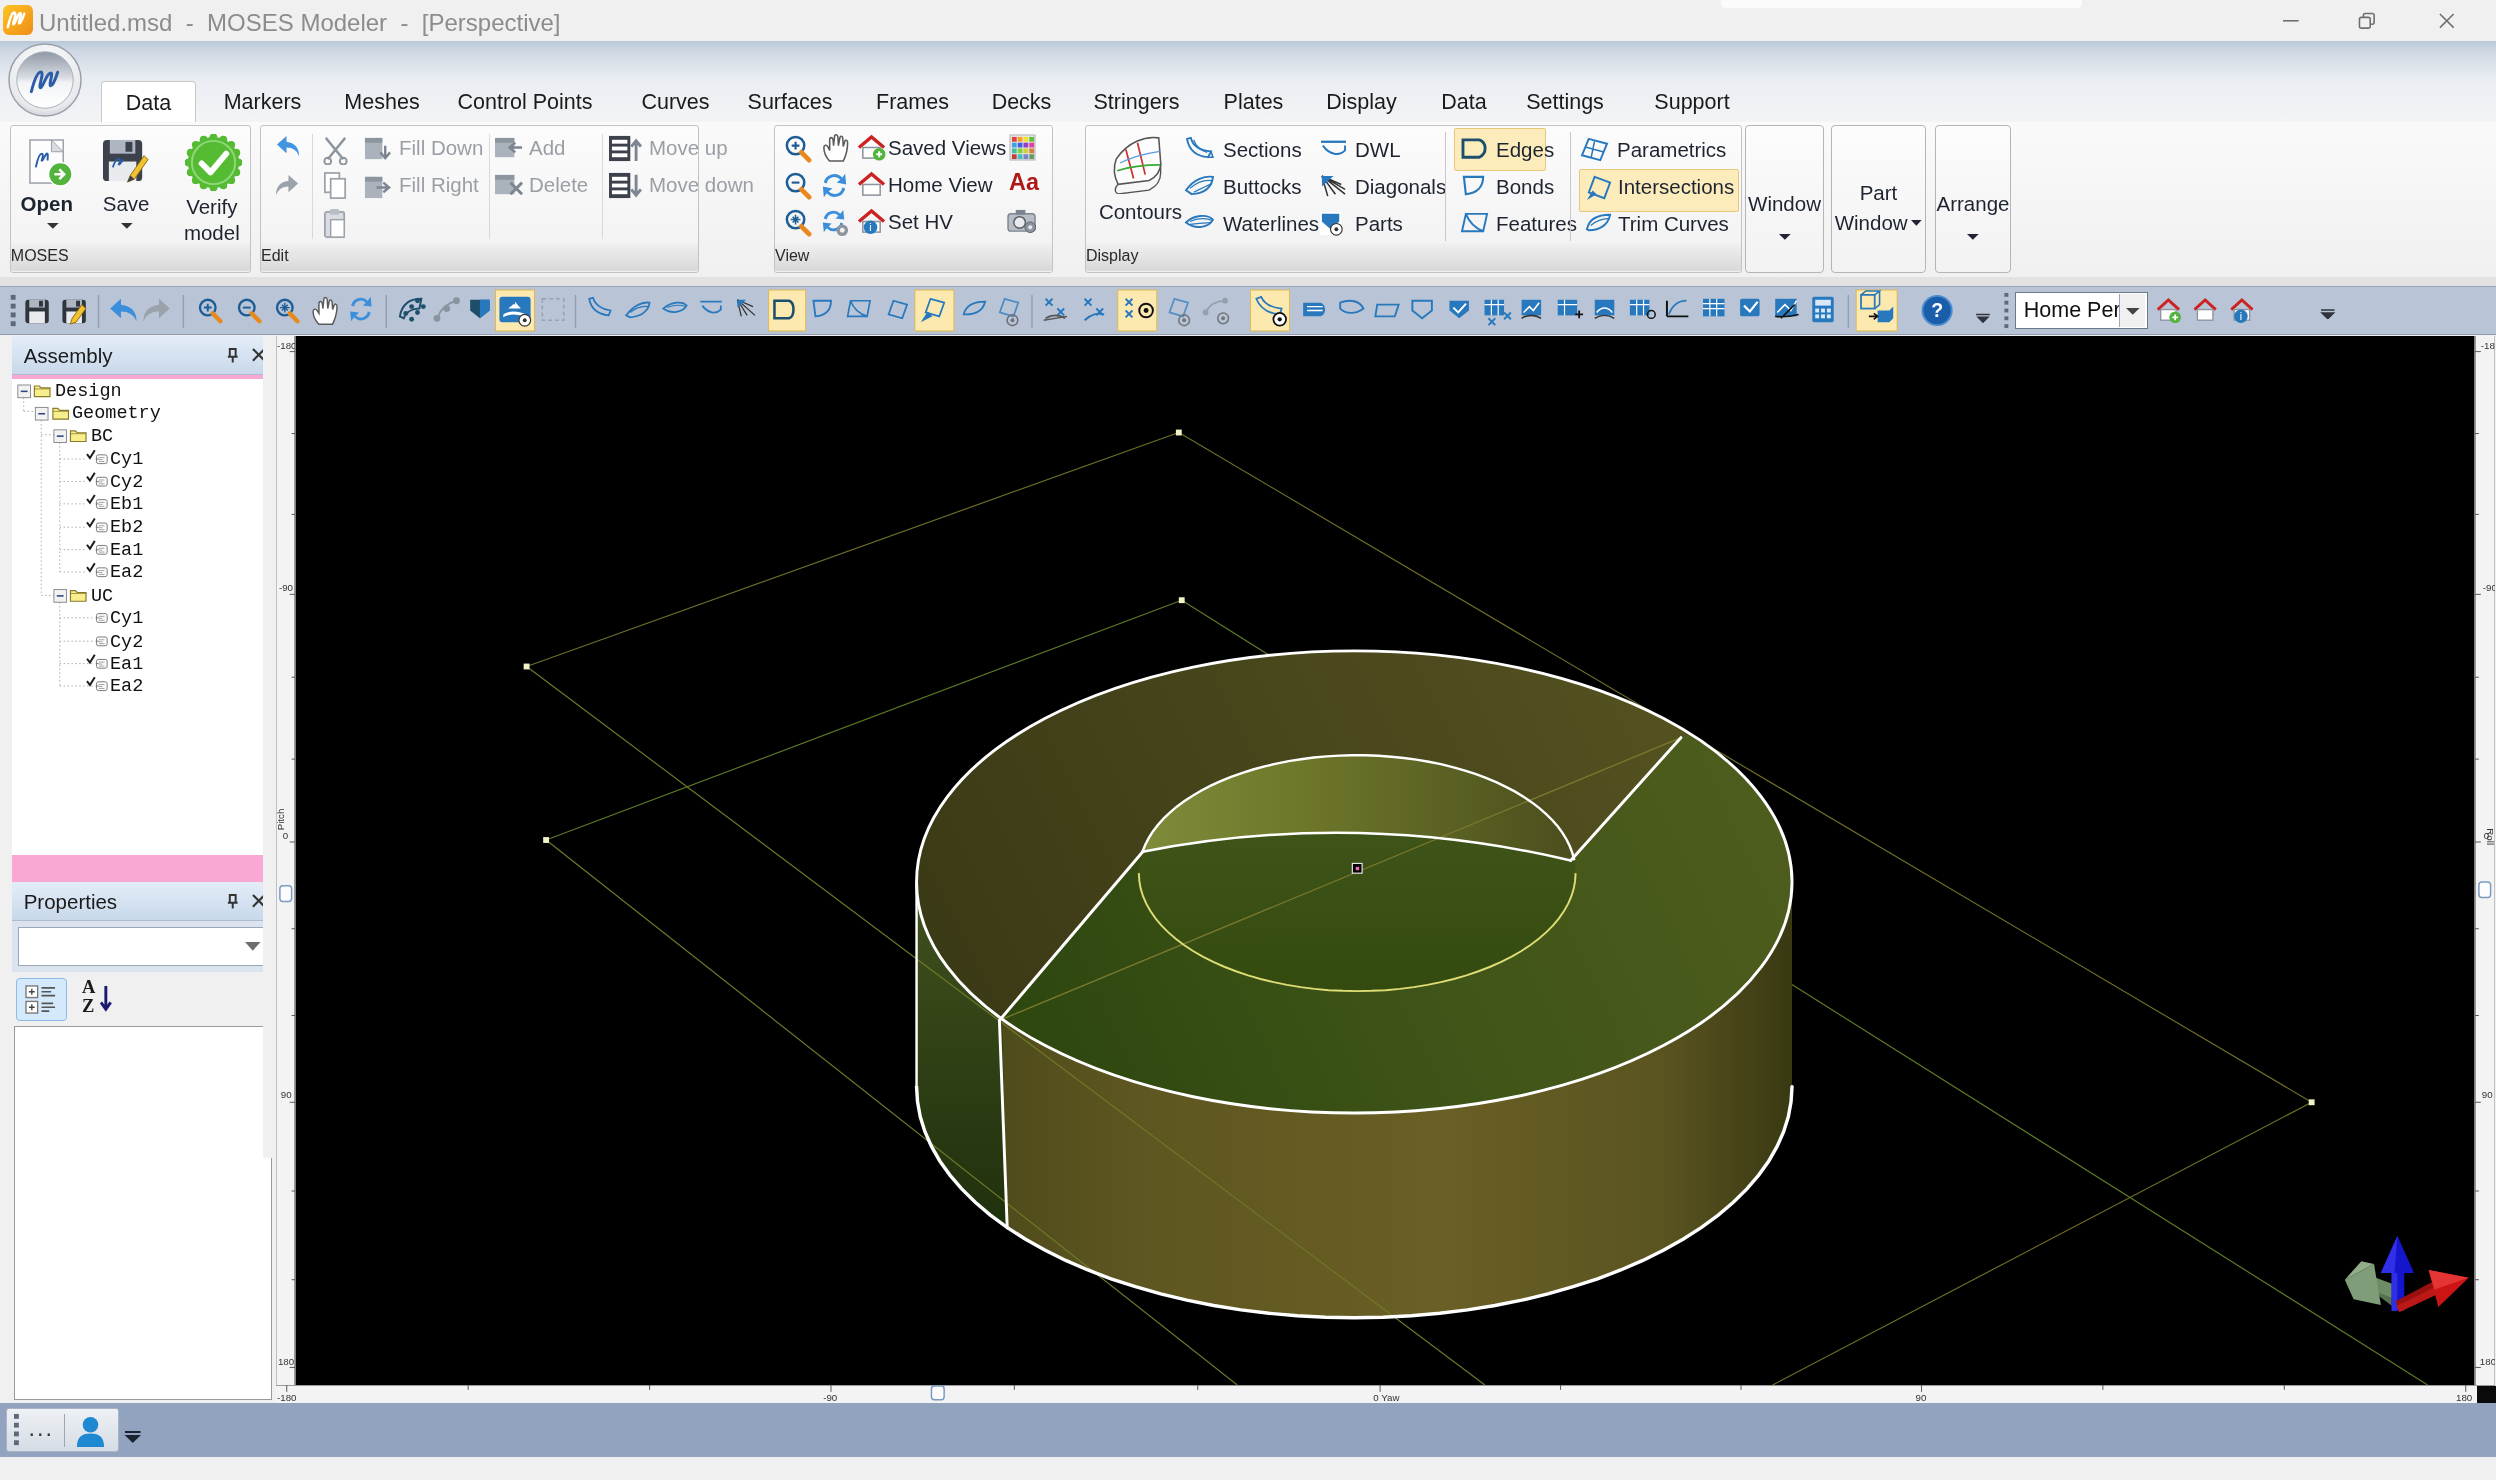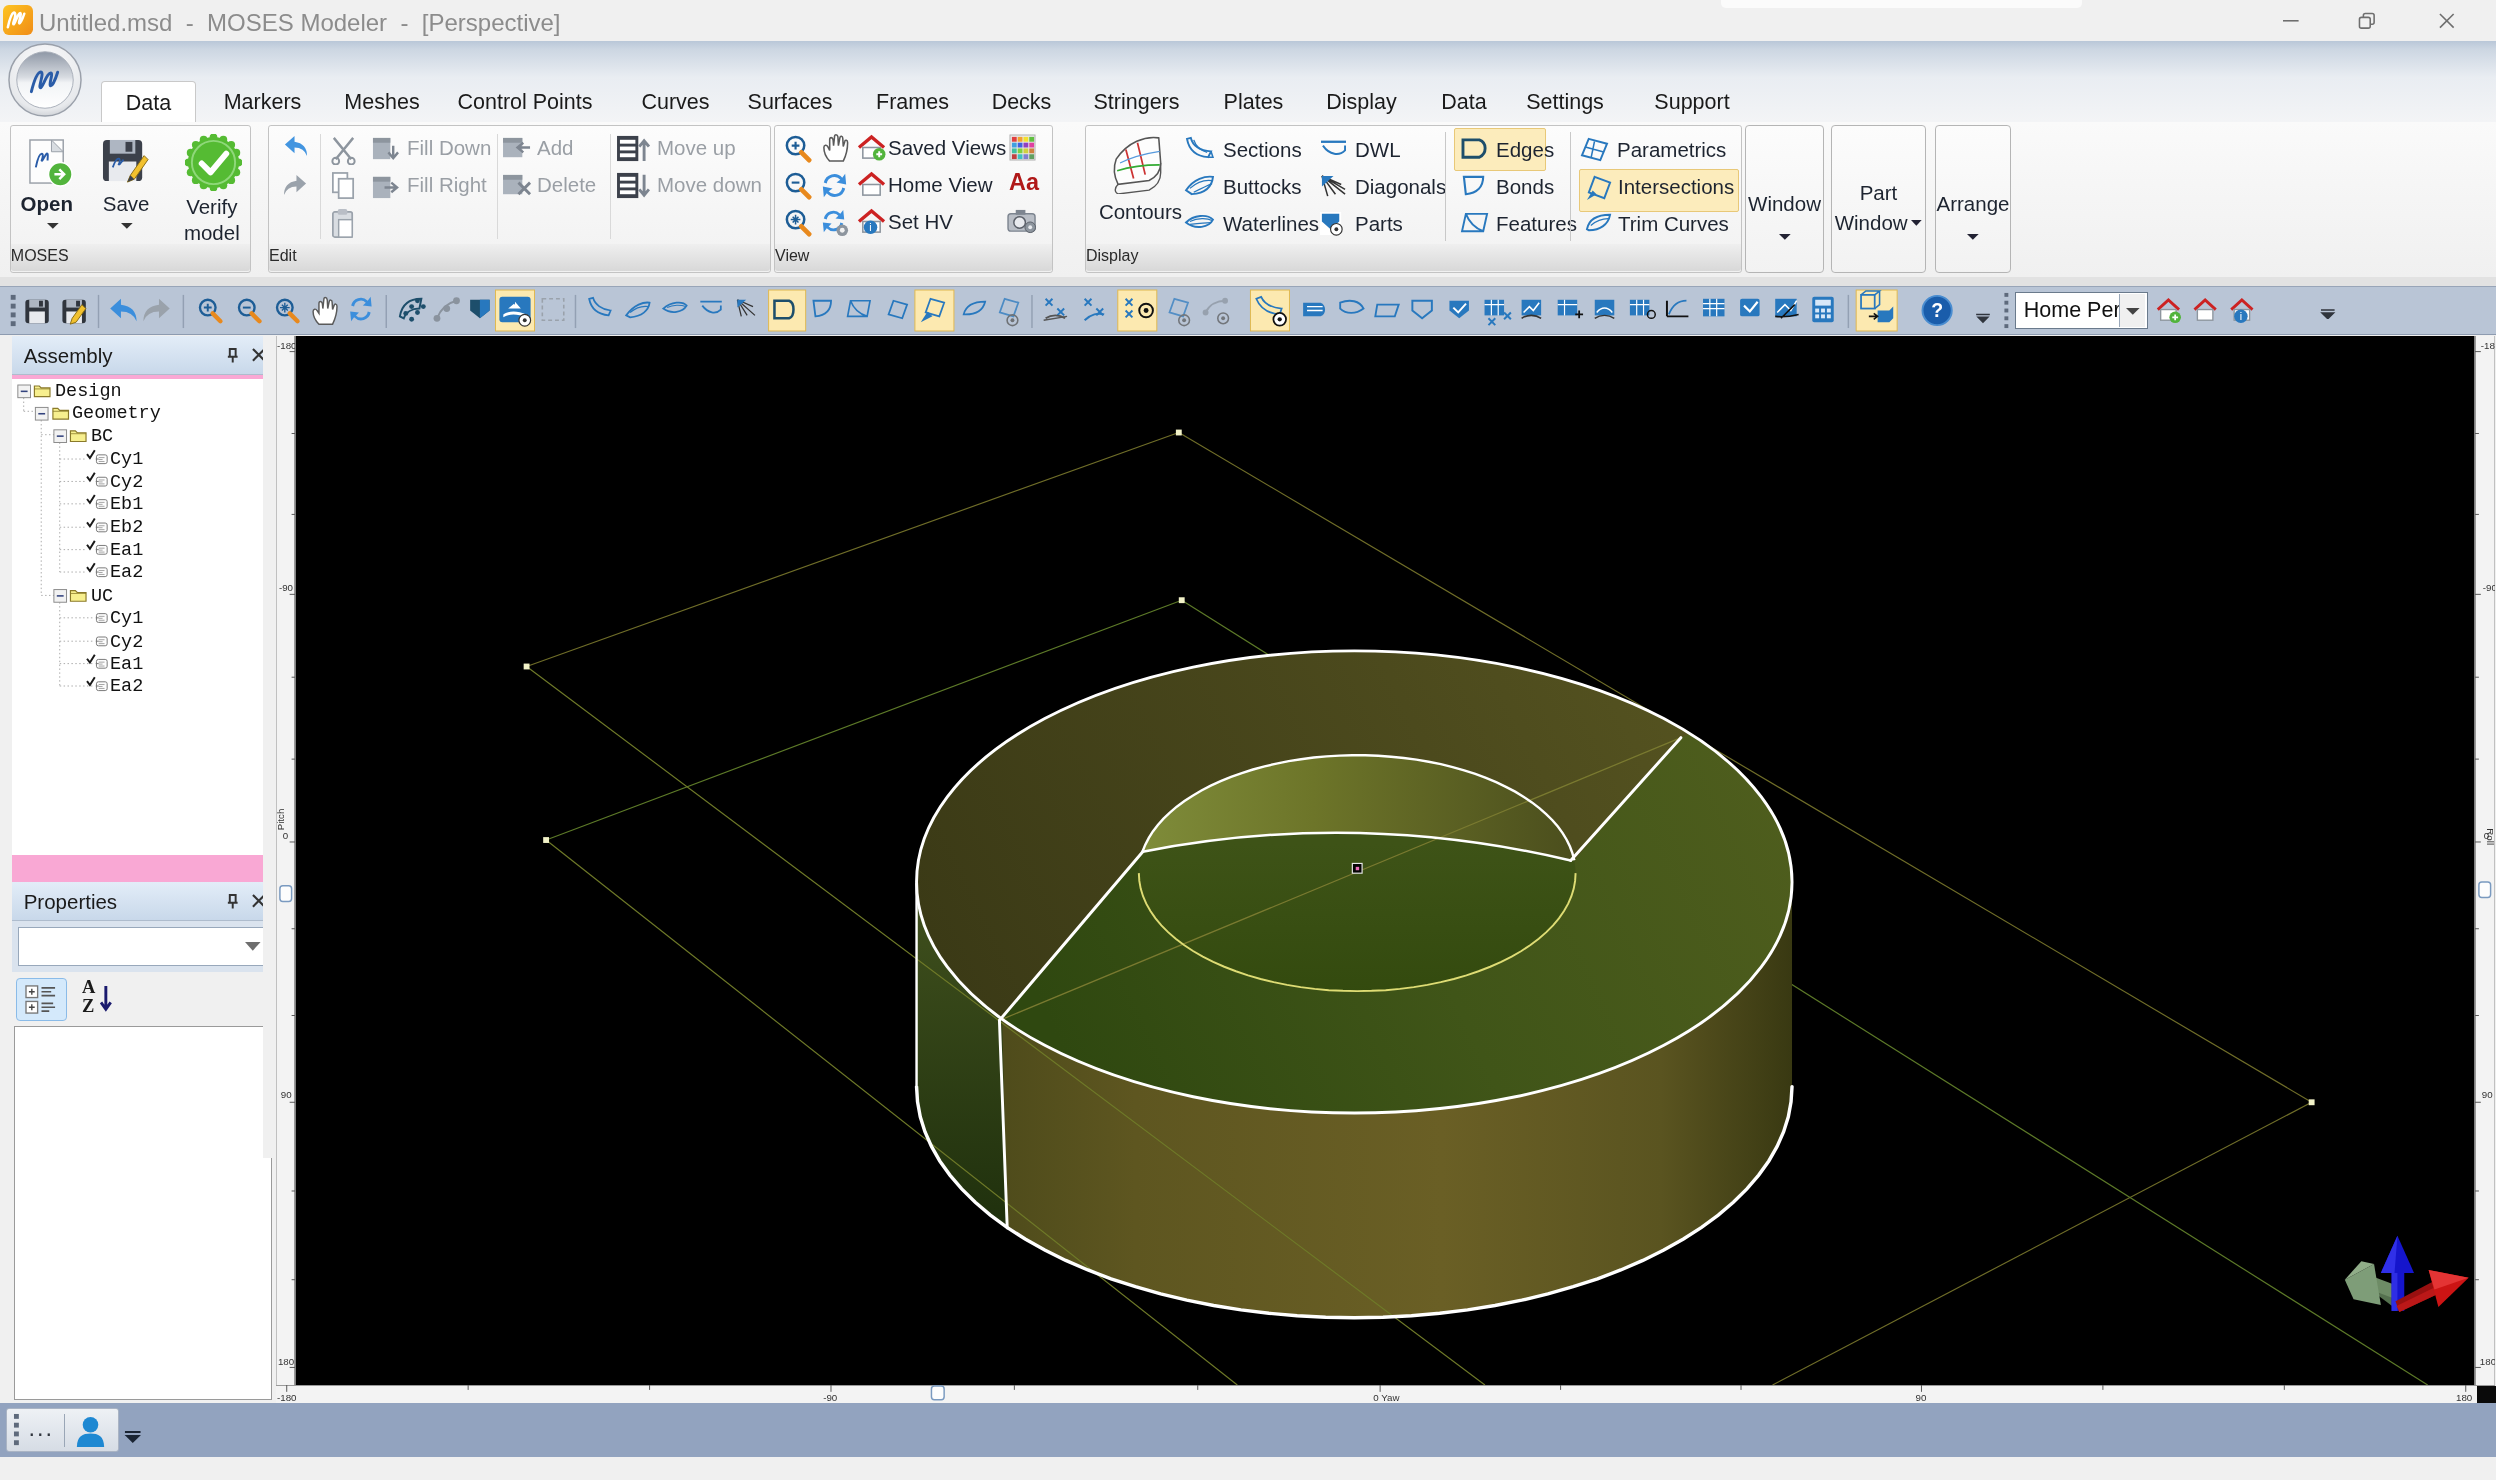--- a/index.html
+++ b/index.html
@@ -166,21 +166,21 @@
             <circle cx="52.2" cy="19" r="4"></circle>
             <circle cx="52.2" cy="39" r="4"></circle>
         </g>
         <circle cx="29" cy="29" r="22" fill="none" stroke="#8fd87a" stroke-width="2"></circle>
         <path d="M17 30 L26 39 L42 20" stroke="#ffffff" stroke-width="6" fill="none" stroke-linecap="round" stroke-linejoin="round"></path>
       </svg>
       <div class="abs rtxt" style="left:154px;top:68px;width:94px;text-align:center;line-height:26px;">Verify<br>model</div>
       <div class="abs rglabel">MOSES</div>
     </div>
 
-    <div class="abs rgroup" style="left:268px;width:503px;">
+    <div class="abs rgroup" style="left:260px;width:439px;">
       <svg class="abs" style="left:11.7px;top:7.8px" width="29" height="25" viewBox="0 0 30 26">
           <path d="M14 2 L4 11 L14 20 L14 14 Q24 14 27 23 Q27 10 14 8 Z" fill="#4395e0"></path>
         </svg>
       <svg class="abs" style="left:11.7px;top:47px" width="29" height="25" viewBox="0 0 30 26">
           <path d="M16 2 L26 11 L16 20 L16 14 Q6 14 3 23 Q3 10 16 8 Z" fill="#9aa2ab"></path>
         </svg>
       <div class="abs" style="left:51px;top:7.8px;width:1px;height:105px;background:#d9d9d9;"></div>
         <div class="abs" style="left:228px;top:7.8px;width:1px;height:105px;background:#d9d9d9;"></div>
         <div class="abs" style="left:341px;top:7.8px;width:1px;height:105px;background:#d9d9d9;"></div>
       <svg class="abs" style="left:59px;top:7.8px" width="31" height="31" viewBox="0 0 32 32">

